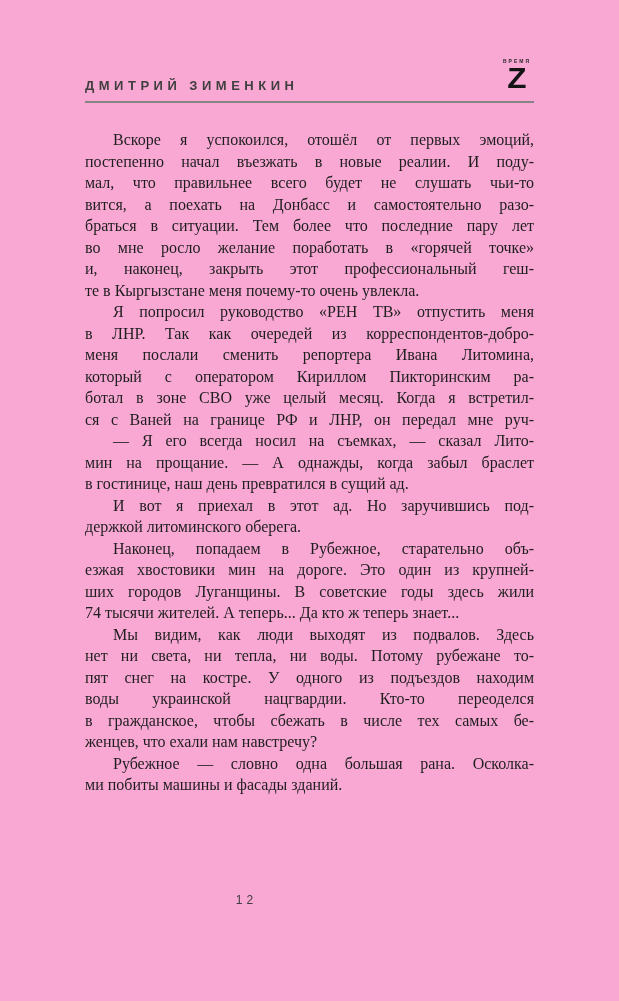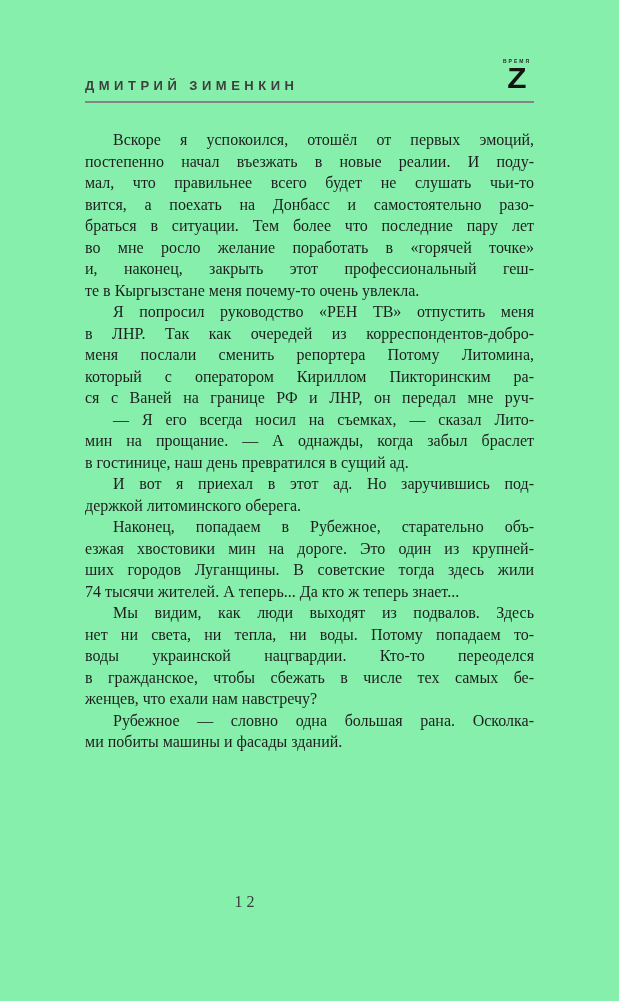--- a/index.html
+++ b/index.html
@@ -4,21 +4,21 @@
 <style>
   html, body { margin: 0; padding: 0; }
   body {
     width: 619px; height: 1001px;
     background: #f2f2f2;
     font-family: "Liberation Serif", serif;
   }
   .page {
     position: relative;
     width: 619px; height: 1001px;
-    background: #86efac;
+    background: #f9a8d4;
     overflow: hidden;
   }
   
   .header {
     position: absolute;
     left: 85px; top: 74px; width: 449px; height: 26px;
   }
   .author {
     position: absolute; left: 0; top: 4px;
     font-family: "Liberation Sans", sans-serif;
@@ -72,22 +72,22 @@
   .line.last {
     text-align: center;
     text-align-last: left;
   }
   .line.indent { text-indent: 28px; }
   
   .page-number {
     position: absolute;
     left: 0; top: 893px; width: 493px;
     text-align: center;
-    font-family: Liberation Serif, serif;
-    font-size: 16px;
+    font-family: Liberation Sans, sans-serif;
+    font-size: 12px;
     letter-spacing: 4px;
     color: #3c3c3c;
   }
 </style>
 </head>
 <body>
 
 <div class="page">
 
   <div class="header">
@@ -104,34 +104,36 @@
       <div class="line indent">Вскоре я успокоился, отошёл от первых эмоций,</div>
       <div class="line">постепенно начал въезжать в новые реалии. И поду-</div>
       <div class="line">мал, что правильнее всего будет не слушать чьи-то</div>
       <div class="line">вится, а поехать на Донбасс и самостоятельно разо-</div>
       <div class="line">браться в ситуации. Тем более что последние пару лет</div>
       <div class="line">во мне росло желание поработать в «горячей точке»</div>
       <div class="line">и, наконец, закрыть этот профессиональный геш-</div>
       <div class="line last">те в Кыргызстане меня почему-то очень увлекла.</div>
       <div class="line indent">Я попросил руководство «РЕН ТВ» отпустить меня</div>
       <div class="line">в ЛНР. Так как очередей из корреспондентов-добро-</div>
-      <div class="line">меня послали сменить репортера Потому Литомина,</div>
+      <div class="line">меня послали сменить репортера Ивана Литомина,</div>
       <div class="line">который с оператором Кириллом Пикторинским ра-</div>
+      <div class="line">ботал в зоне СВО уже целый месяц. Когда я встретил-</div>
       <div class="line">ся с Ваней на границе РФ и ЛНР, он передал мне руч-</div>
       <div class="line indent">— Я его всегда носил на съемках, — сказал Лито-</div>
       <div class="line">мин на прощание. — А однажды, когда забыл браслет</div>
       <div class="line last">в гостинице, наш день превратился в сущий ад.</div>
       <div class="line indent">И вот я приехал в этот ад. Но заручившись под-</div>
       <div class="line last">держкой литоминского оберега.</div>
       <div class="line indent">Наконец, попадаем в Рубежное, старательно объ-</div>
       <div class="line">езжая хвостовики мин на дороге. Это один из крупней-</div>
-      <div class="line">ших городов Луганщины. В советские тогда здесь жили</div>
+      <div class="line">ших городов Луганщины. В советские годы здесь жили</div>
       <div class="line last">74 тысячи жителей. А теперь... Да кто ж теперь знает...</div>
       <div class="line indent">Мы видим, как люди выходят из подвалов. Здесь</div>
-      <div class="line">нет ни света, ни тепла, ни воды. Потому попадаем то-</div>
+      <div class="line">нет ни света, ни тепла, ни воды. Потому рубежане то-</div>
+      <div class="line">пят снег на костре. У одного из подъездов находим</div>
       <div class="line">воды украинской нацгвардии. Кто-то переоделся</div>
       <div class="line">в гражданское, чтобы сбежать в числе тех самых бе-</div>
       <div class="line last">женцев, что ехали нам навстречу?</div>
       <div class="line indent">Рубежное — словно одна большая рана. Осколка-</div>
       <div class="line last">ми побиты машины и фасады зданий.</div>
     </div>
 
   <div class="page-number">12</div>
 
 </div>

